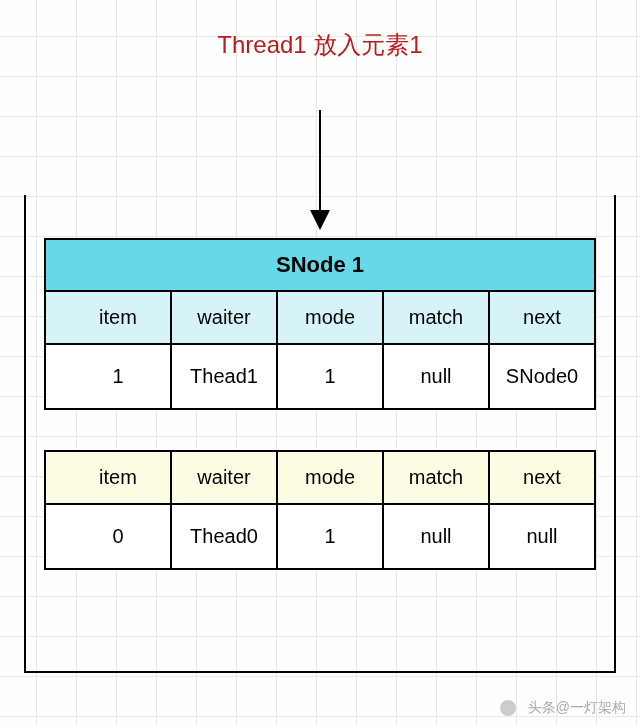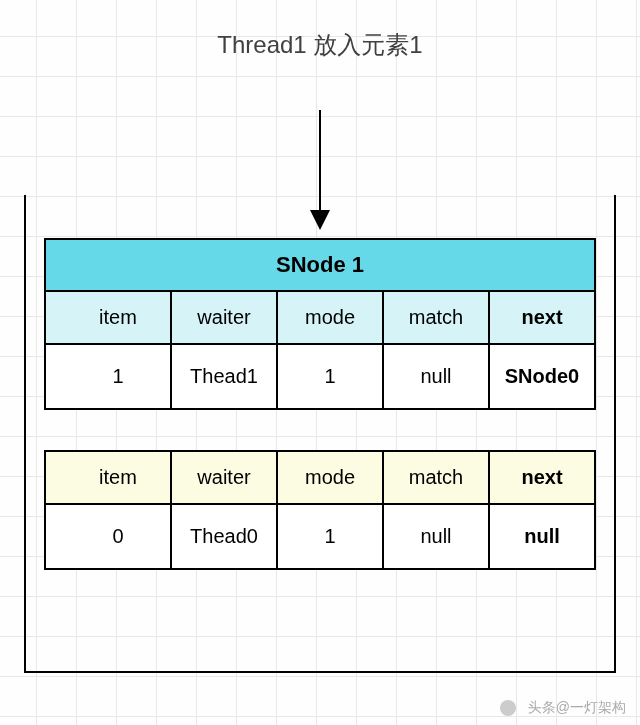--- a/index.html
+++ b/index.html
@@ -15,21 +15,21 @@
       background-size: 40px 40px;
       background-position: -4px -4px;
     }
     .caption {
       position: absolute;
       top: 28px;
       left: 0; right: 0;
       text-align: center;
       font-size: 24px;
       line-height: 1.4;
-      color: #404040;
+      color: #b91c1c;
     }
     .arrow {
       position: absolute;
       top: 110px;
       left: 50%;
       transform: translateX(-50%);
     }
     .container-bracket {
       position: absolute;
       top: 195px;
@@ -66,21 +66,21 @@
     .node0 .fields { background: #fbfce2; }
     .values { background: #ffffff; }
     .row:last-child { border-bottom: none; }
     .cell {
       flex: 1;
       text-align: center;
       font-size: 20px;
       padding: 14px 0;
       border-right: 2px solid #000;
     }
-    .cell:last-child { border-right: none; font-weight: bold; }
+    .cell:last-child { border-right: none; }
     .values .cell { padding: 20px 0; }
     .watermark {
       position: absolute;
       bottom: 8px;
       right: 14px;
       font-size: 14px;
       color: #aaa;
       display: flex;
       align-items: center;
       gap: 12px;

